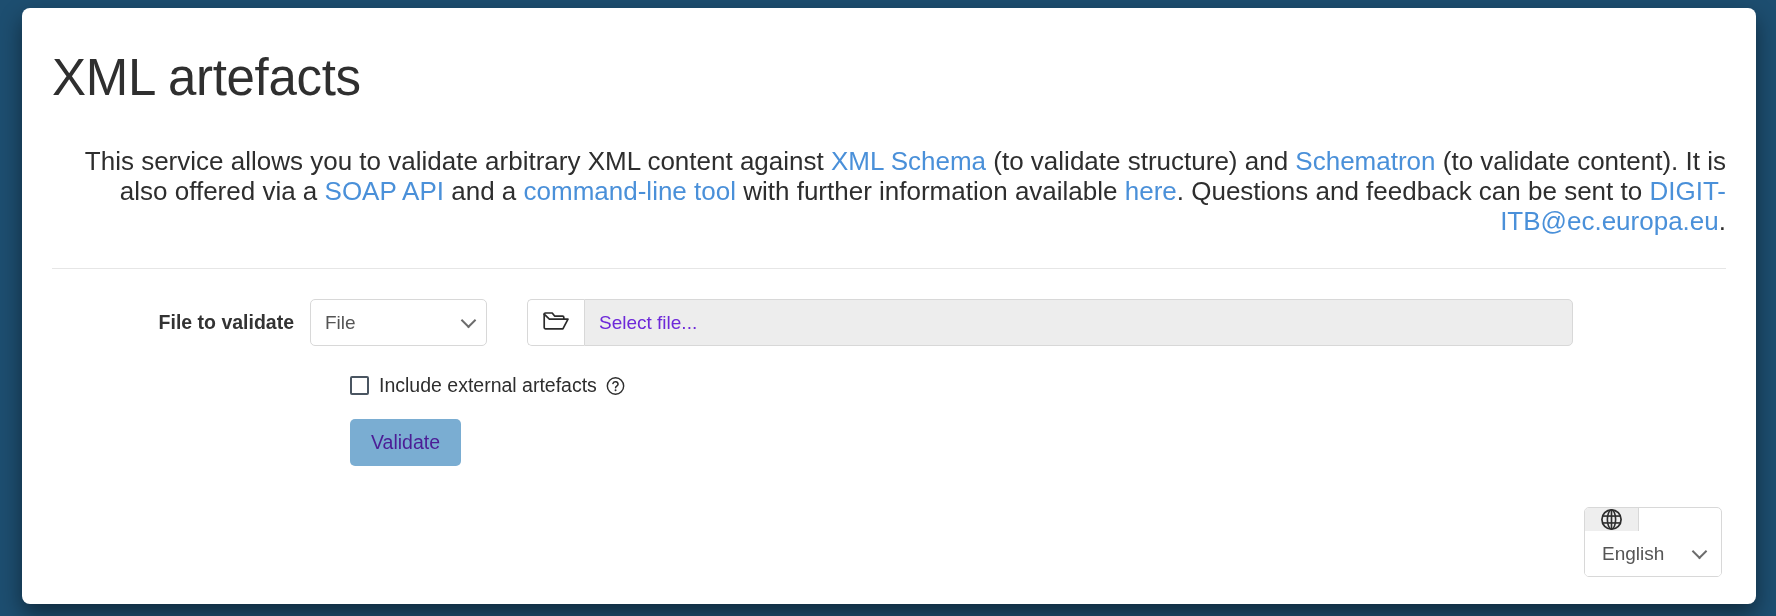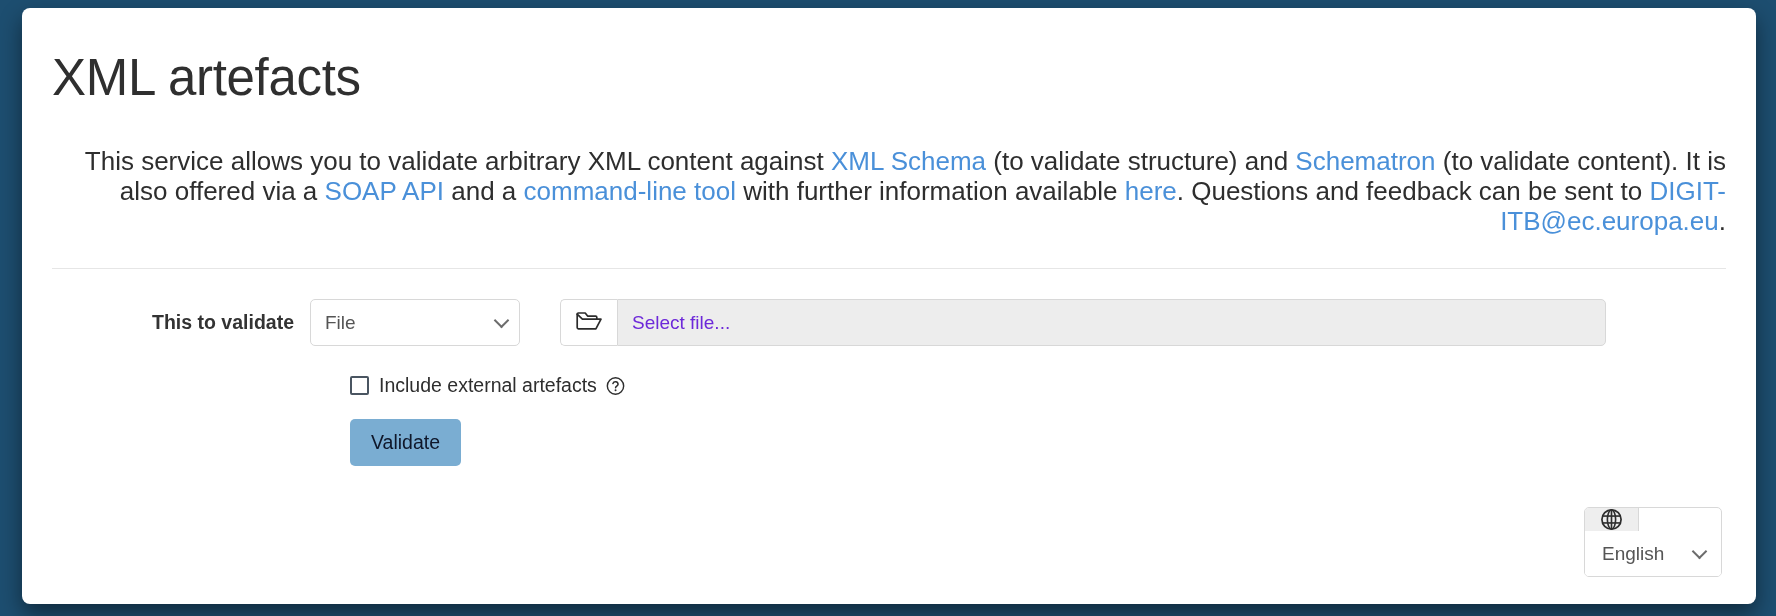--- a/index.html
+++ b/index.html
@@ -83,21 +83,21 @@
   }
   .form-control-col {
     flex: 1 1 auto;
     display: flex;
     align-items: center;
   }
 
   select.form-select {
     -webkit-appearance: none;
     appearance: none;
-    width: 210px;
+    width: 177px;
     height: 47px;
     padding: 0 34px 0 14px;
     font-size: 19px;
     font-family: "Liberation Sans", sans-serif;
     color: #555555;
     background: #ffffff;
     border: 1px solid #d8d8d8;
     border-radius: 5px;
     outline: none;
   }
@@ -197,21 +197,21 @@
     display: flex;
   }
   #validate-row .offset {
     width: 298px;
     flex: 0 0 298px;
   }
   #validate-button {
     background: #7aadd2;
     border: none;
     border-radius: 5px;
-    color: #0f172a;
+    color: #4c1d95;
     font-size: 19.5px;
     font-family: "Liberation Sans", sans-serif;
     padding: 12px 21px;
     cursor: pointer;
     line-height: 1.2;
   }
 
   
   #language-selector {
     position: absolute;
@@ -271,21 +271,21 @@
 
     <h1 id="page-title">XML artefacts</h1>
 
     <p id="intro-paragraph"><span>This service allows you to validate arbitrary XML content against </span><a href="#">XML Schema</a><span> (to validate structure) and </span><a href="#">Schematron</a><span> (to validate content). It is also offered via a </span><a href="#">SOAP API</a><span> and a </span><a href="#">command-line tool</a><span> with further information available </span><a href="#">here</a><span>. Questions and feedback can be sent to </span><a href="#">DIGIT-ITB@ec.europa.eu</a><span>.</span></p>
 
     <hr id="section-divider">
 
     <div id="validation-form">
 
       <div class="form-row">
-        <div class="form-label-col">This to validate</div>
+        <div class="form-label-col">File to validate</div>
         <div class="form-control-col">
 
           <span class="select-wrap">
             <select class="form-select" id="source-type-select"><option>File</option><option>URI</option><option>Direct input</option></select>
             <span class="chev"></span>
           </span>
 
           <div id="file-input-group">
             <button id="browse-file-button" type="button">
               <span>

